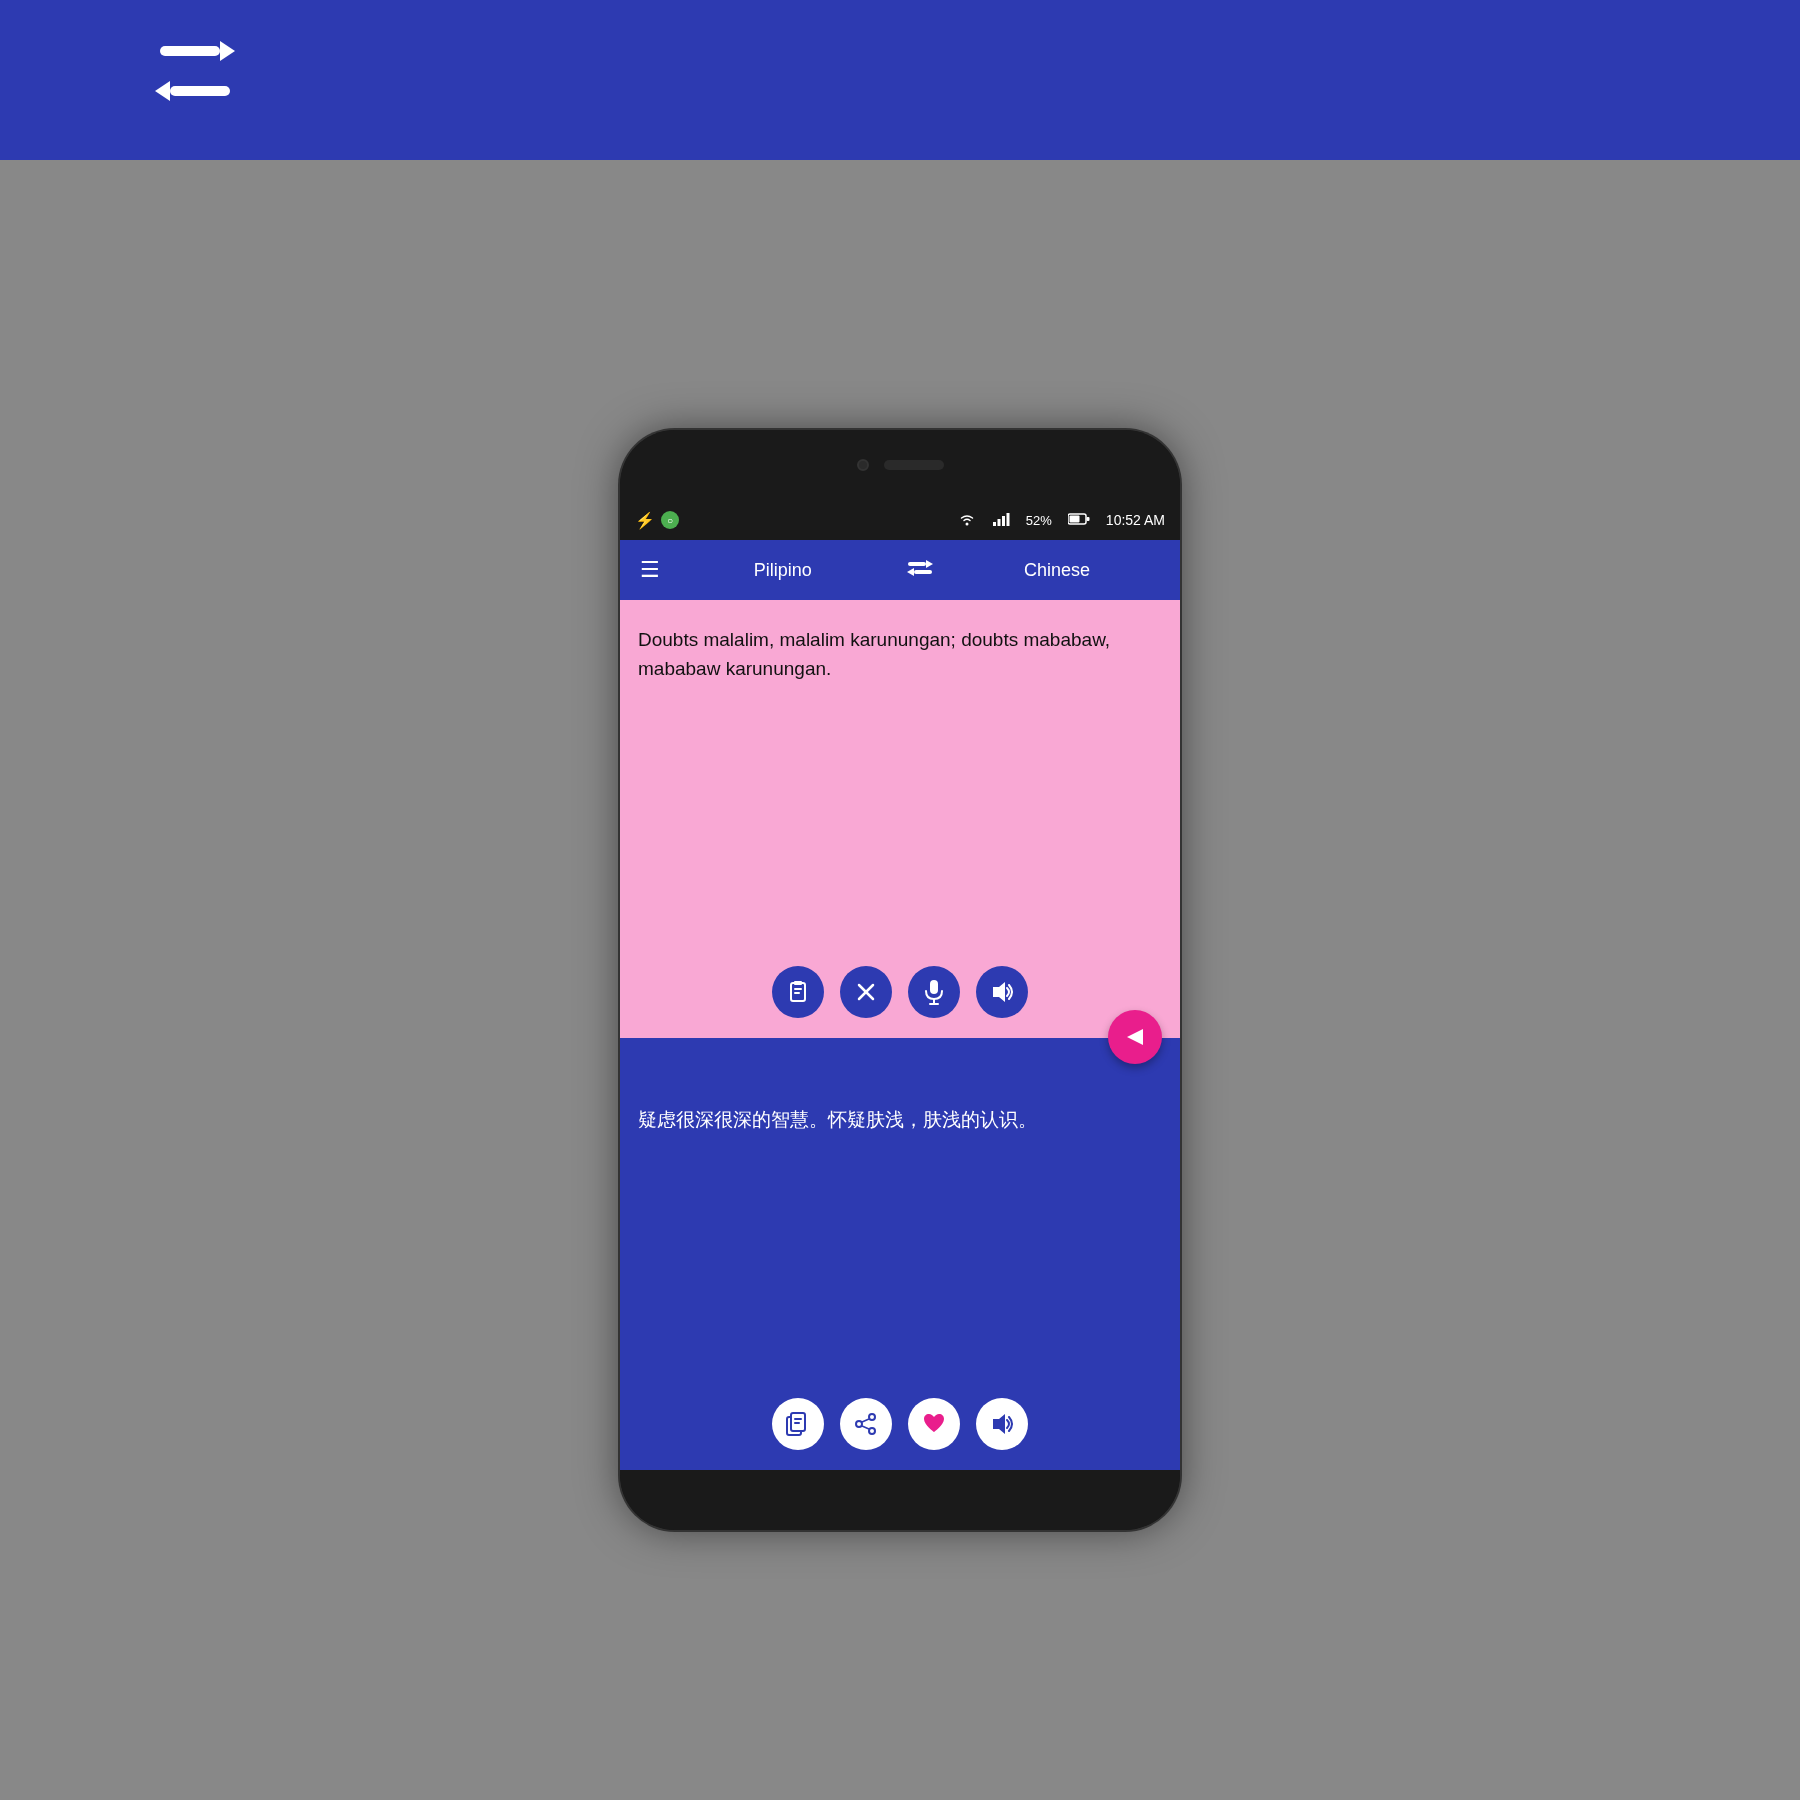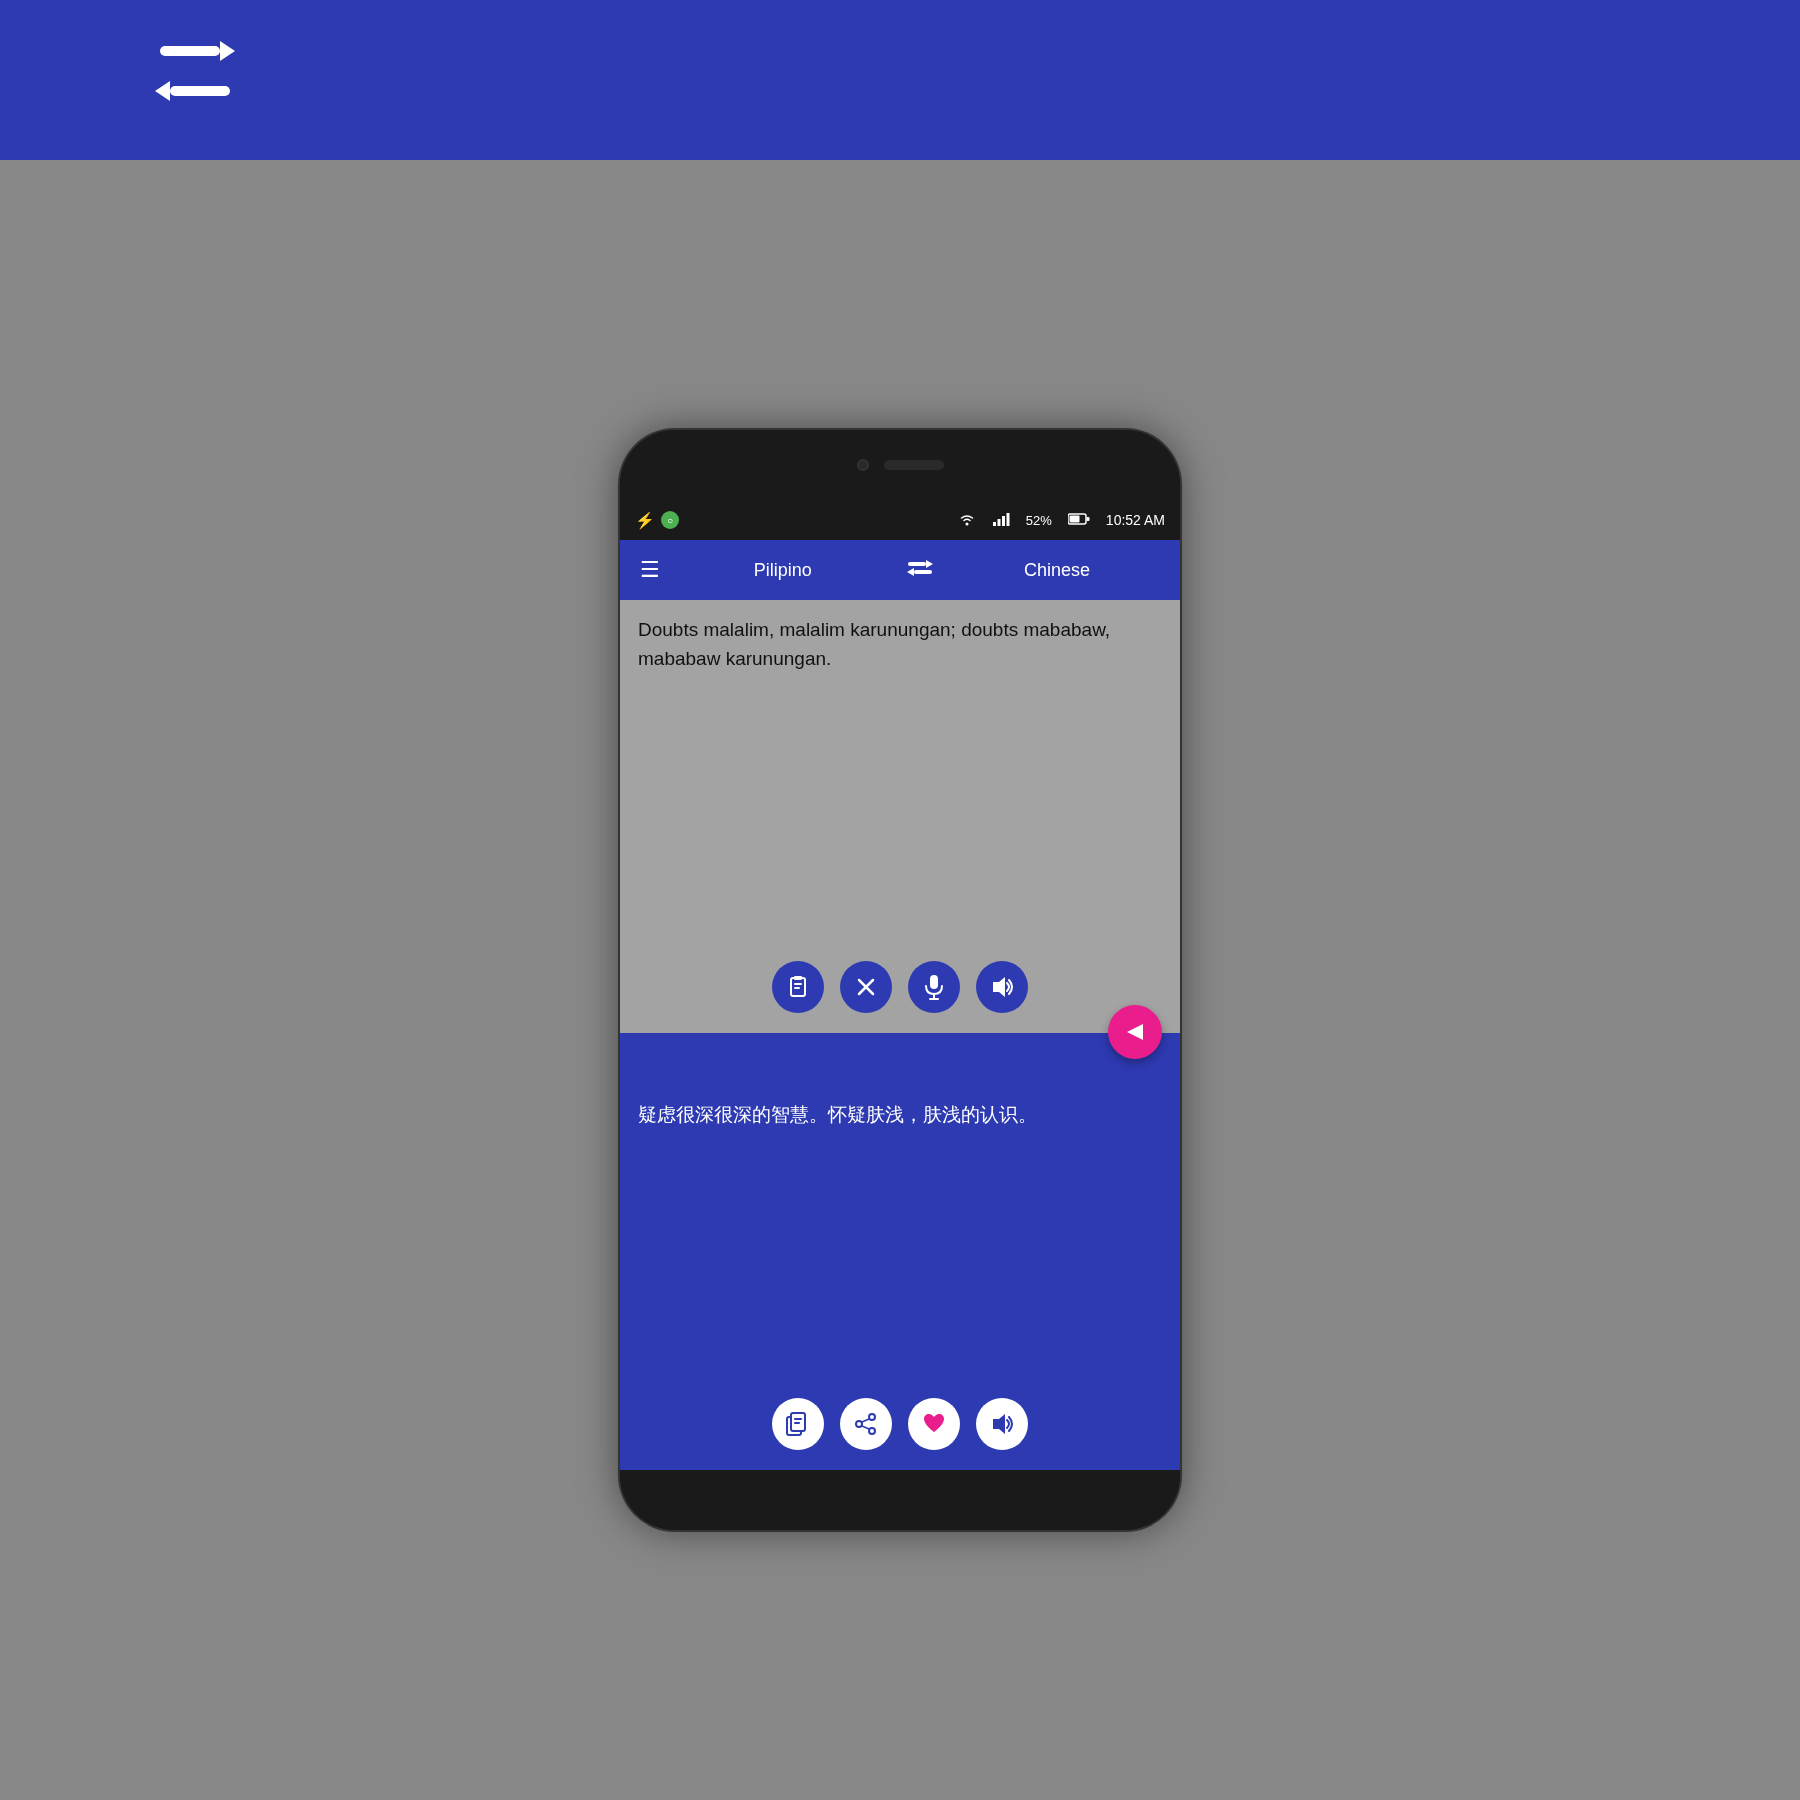--- a/index.html
+++ b/index.html
@@ -137,23 +137,23 @@
     
     .screen-content {
       flex: 1;
       display: flex;
       flex-direction: column;
       overflow: hidden;
     }
 
     
     .input-area {
-      background: #a3a3a3;
-      flex: 1;
-      padding: 16px 18px 10px;
+      background: #f9a8d4;
+      flex: 1;
+      padding: 26px 18px 10px;
       position: relative;
       display: flex;
       flex-direction: column;
     }
     .input-text {
       font-family: 'Segoe UI', Arial, sans-serif;
       font-size: 19px;
       color: #111;
       line-height: 1.5;
       flex: 1;

